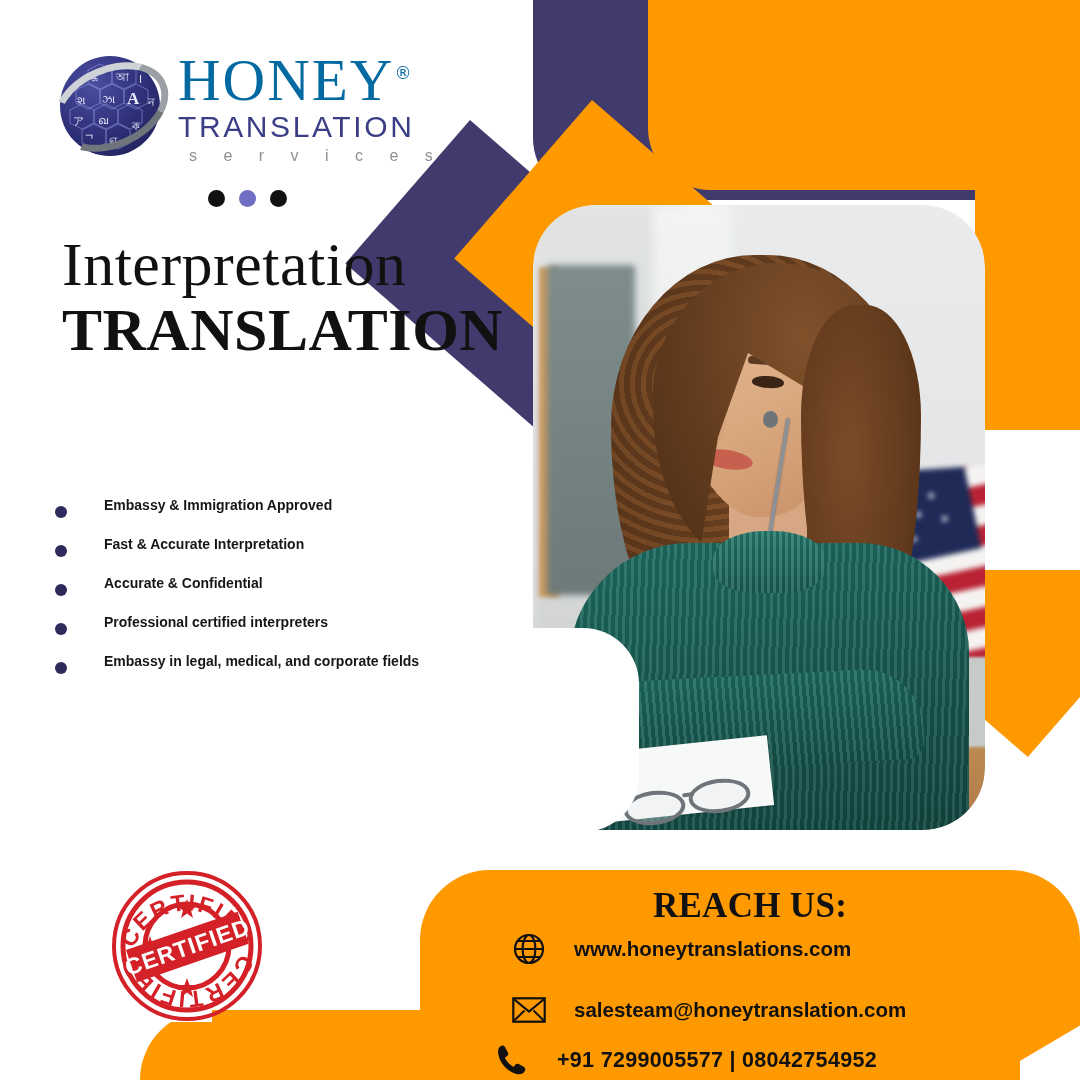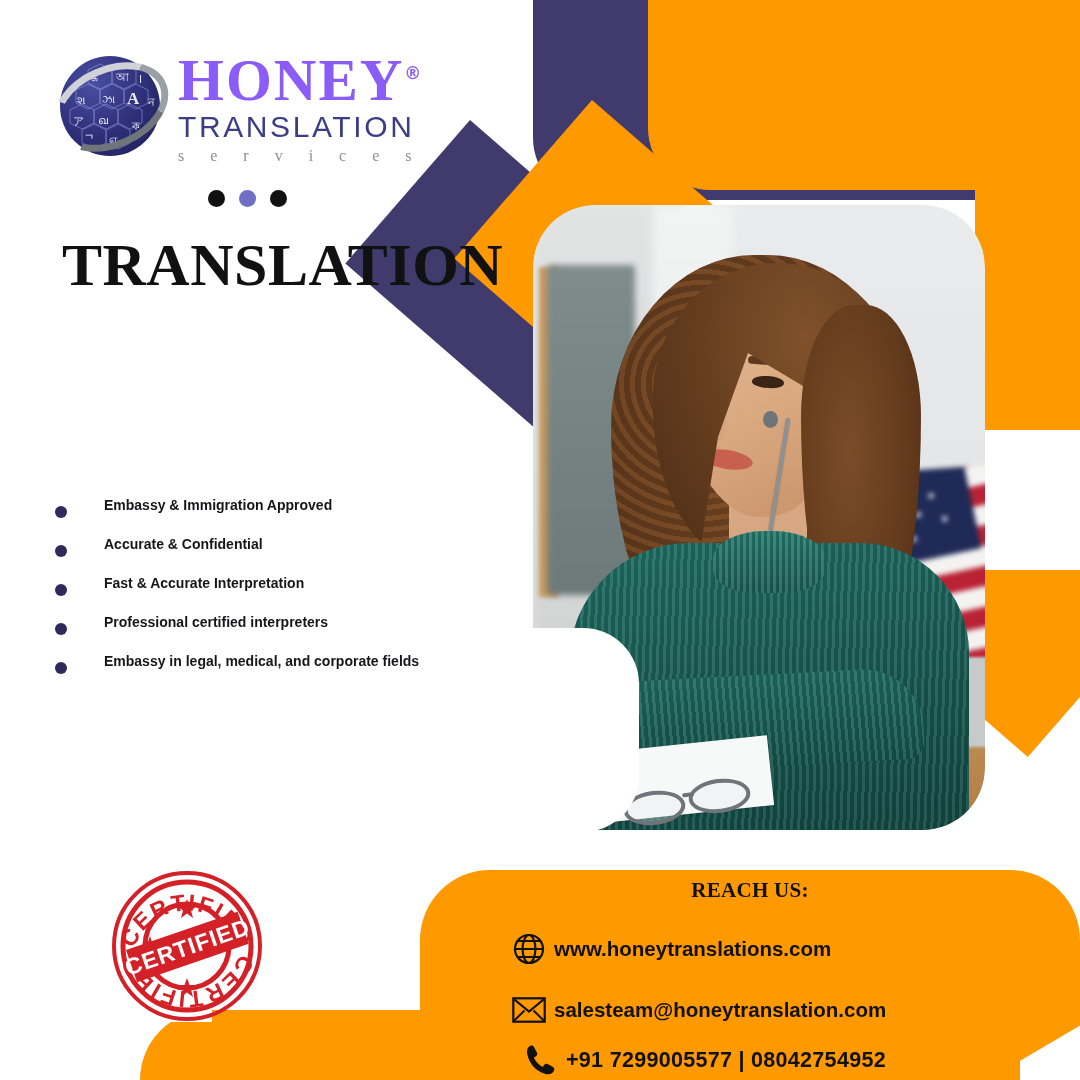--- a/index.html
+++ b/index.html
@@ -233,28 +233,28 @@
   .globe .glyph { position:absolute; color:#e9eafc; font-size:11px;
     font-family:"DejaVu Sans", sans-serif; }
   .globe .glyph.big { font-size:17px; font-weight:bold; font-family:"Liberation Serif", serif; }
   .ring { position:absolute; left:-1px; top:18px; width:120px; height:82px;
     border-radius:50%;
     border:7px solid transparent;
     border-top-color:#cfd2d6; border-right-color:#9aa0a6;
     border-bottom-color:#6f757b;
     transform:rotate(-24deg); }
   .logo-text { margin-left:8px; padding-top:4px; }
-  .logo-honey { font-family:"Liberation Serif", serif; font-size:59px; font-weight:bold;
-    letter-spacing:2px; color:#8b5cf6; line-height:.96; position:relative; display:inline-block; }
+  .logo-honey { font-family:"Liberation Serif", serif; font-size:59px; font-weight:normal;
+    letter-spacing:2px; color:#0369a1; line-height:.96; position:relative; display:inline-block; }
   .logo-reg { font-size:17px; vertical-align:super; font-family:"DejaVu Sans", sans-serif;
     letter-spacing:0; }
   .logo-translation { font-family:"Liberation Sans", sans-serif; font-size:30px;
     letter-spacing:2.6px; color:#3B3E86; line-height:1.15; margin-top:1px; }
-  .logo-services { font-family:Liberation Serif, serif; font-size:16px;
-    letter-spacing:11px; color:#8d8f93; margin-top:3px; }
+  .logo-services { font-family:Liberation Sans, sans-serif; font-size:16px;
+    letter-spacing:11px; color:#8d8f93; margin-top:3px;margin-left:11px; }
   .dots { position:absolute; left:208px; top:190px; display:flex; gap:14px; z-index:10; }
   .dot { width:17px; height:17px; border-radius:50%; background:#111111; }
   .dot.mid { background:#6F70C4; }
 
   
   .headline { position:absolute; left:62px; top:232px; z-index:10; }
   .h-script { font-family:"Liberation Serif", serif; font-size:62px; font-weight:400;
     color:#111; line-height:1.05; letter-spacing:.5px; }
   .h-bold { font-family:"Liberation Serif", serif; font-size:60px; font-weight:bold;
     color:#111; line-height:1.11; letter-spacing:.5px; }
@@ -284,30 +284,30 @@
   .contact-lower-cut {
     position:absolute; left:92px; top:944px; width:120px; height:78px;
     background:#ffffff; border-bottom-left-radius:70px; z-index:5;
   }
   .contact-box {
     position:absolute; left:420px; top:870px; width:660px; height:210px;
     background:#FF9900; z-index:5;
     border-top-left-radius:70px; border-top-right-radius:70px;
     clip-path:polygon(0 0, 100% 0, 100% 74%, 86% 100%, 0 100%);
   }
-  .reach-title { position:absolute; left:0; right:0; top:8px; text-align:center;
-    font-family:"Liberation Serif", serif; font-weight:bold; font-size:21px;
+  .reach-title { position:absolute; left:0; right:0; top:16px; text-align:center;
+    font-family:"Liberation Serif", serif; font-weight:bold; font-size:35px;
     color:#111; letter-spacing:.3px; }
   .c-row { position:absolute; display:flex; align-items:center; }
   .c-row .ic { width:42px; flex:0 0 auto; display:flex; justify-content:center; }
-  .c-row .tx { margin-left:4px; font-family:"Liberation Sans", sans-serif;
+  .c-row .tx { margin-left:24px; font-family:"Liberation Sans", sans-serif;
     font-weight:bold; color:#111; font-size:20.5px; line-height:1.33; }
   .c-web   { left:88px; top:62px; }
   .c-mail  { left:88px; top:126px; }
-  .c-phone { left:100px; top:174px; }
+  .c-phone { left:71px; top:174px; }
   .c-phone .tx { font-size:21.5px; letter-spacing:.3px; }
 </style>
 </head>
 <body>
 
 <div id="poster">
 
   <div class="shape-purple-top"></div>
   <div class="shape-purple-band"></div>
   <div class="shape-purple-right"></div>
@@ -417,35 +417,36 @@
     </div>
   </div>
 
   <div class="dots">
     <div class="dot"></div>
     <div class="dot mid"></div>
     <div class="dot"></div>
   </div>
 
   <div class="headline">
+    <div class="h-script">Interpretation</div>
     <div class="h-bold">TRANSLATION</div>
   </div>
 
   <div class="bullets">
     <div class="b-row">
       <div class="b-dot"></div>
       <div class="b-text">Embassy &amp; Immigration Approved</div>
     </div>
     <div class="b-row">
       <div class="b-dot"></div>
-      <div class="b-text">Accurate &amp; Confidential</div>
+      <div class="b-text">Fast &amp; Accurate Interpretation</div>
     </div>
     <div class="b-row">
       <div class="b-dot"></div>
-      <div class="b-text">Fast &amp; Accurate Interpretation</div>
+      <div class="b-text">Accurate &amp; Confidential</div>
     </div>
     <div class="b-row">
       <div class="b-dot"></div>
       <div class="b-text">Professional certified interpreters</div>
     </div>
     <div class="b-row">
       <div class="b-dot"></div>
       <div class="b-text" style="width:350px">Embassy in legal, medical, and corporate fields</div>
     </div>
   </div>

